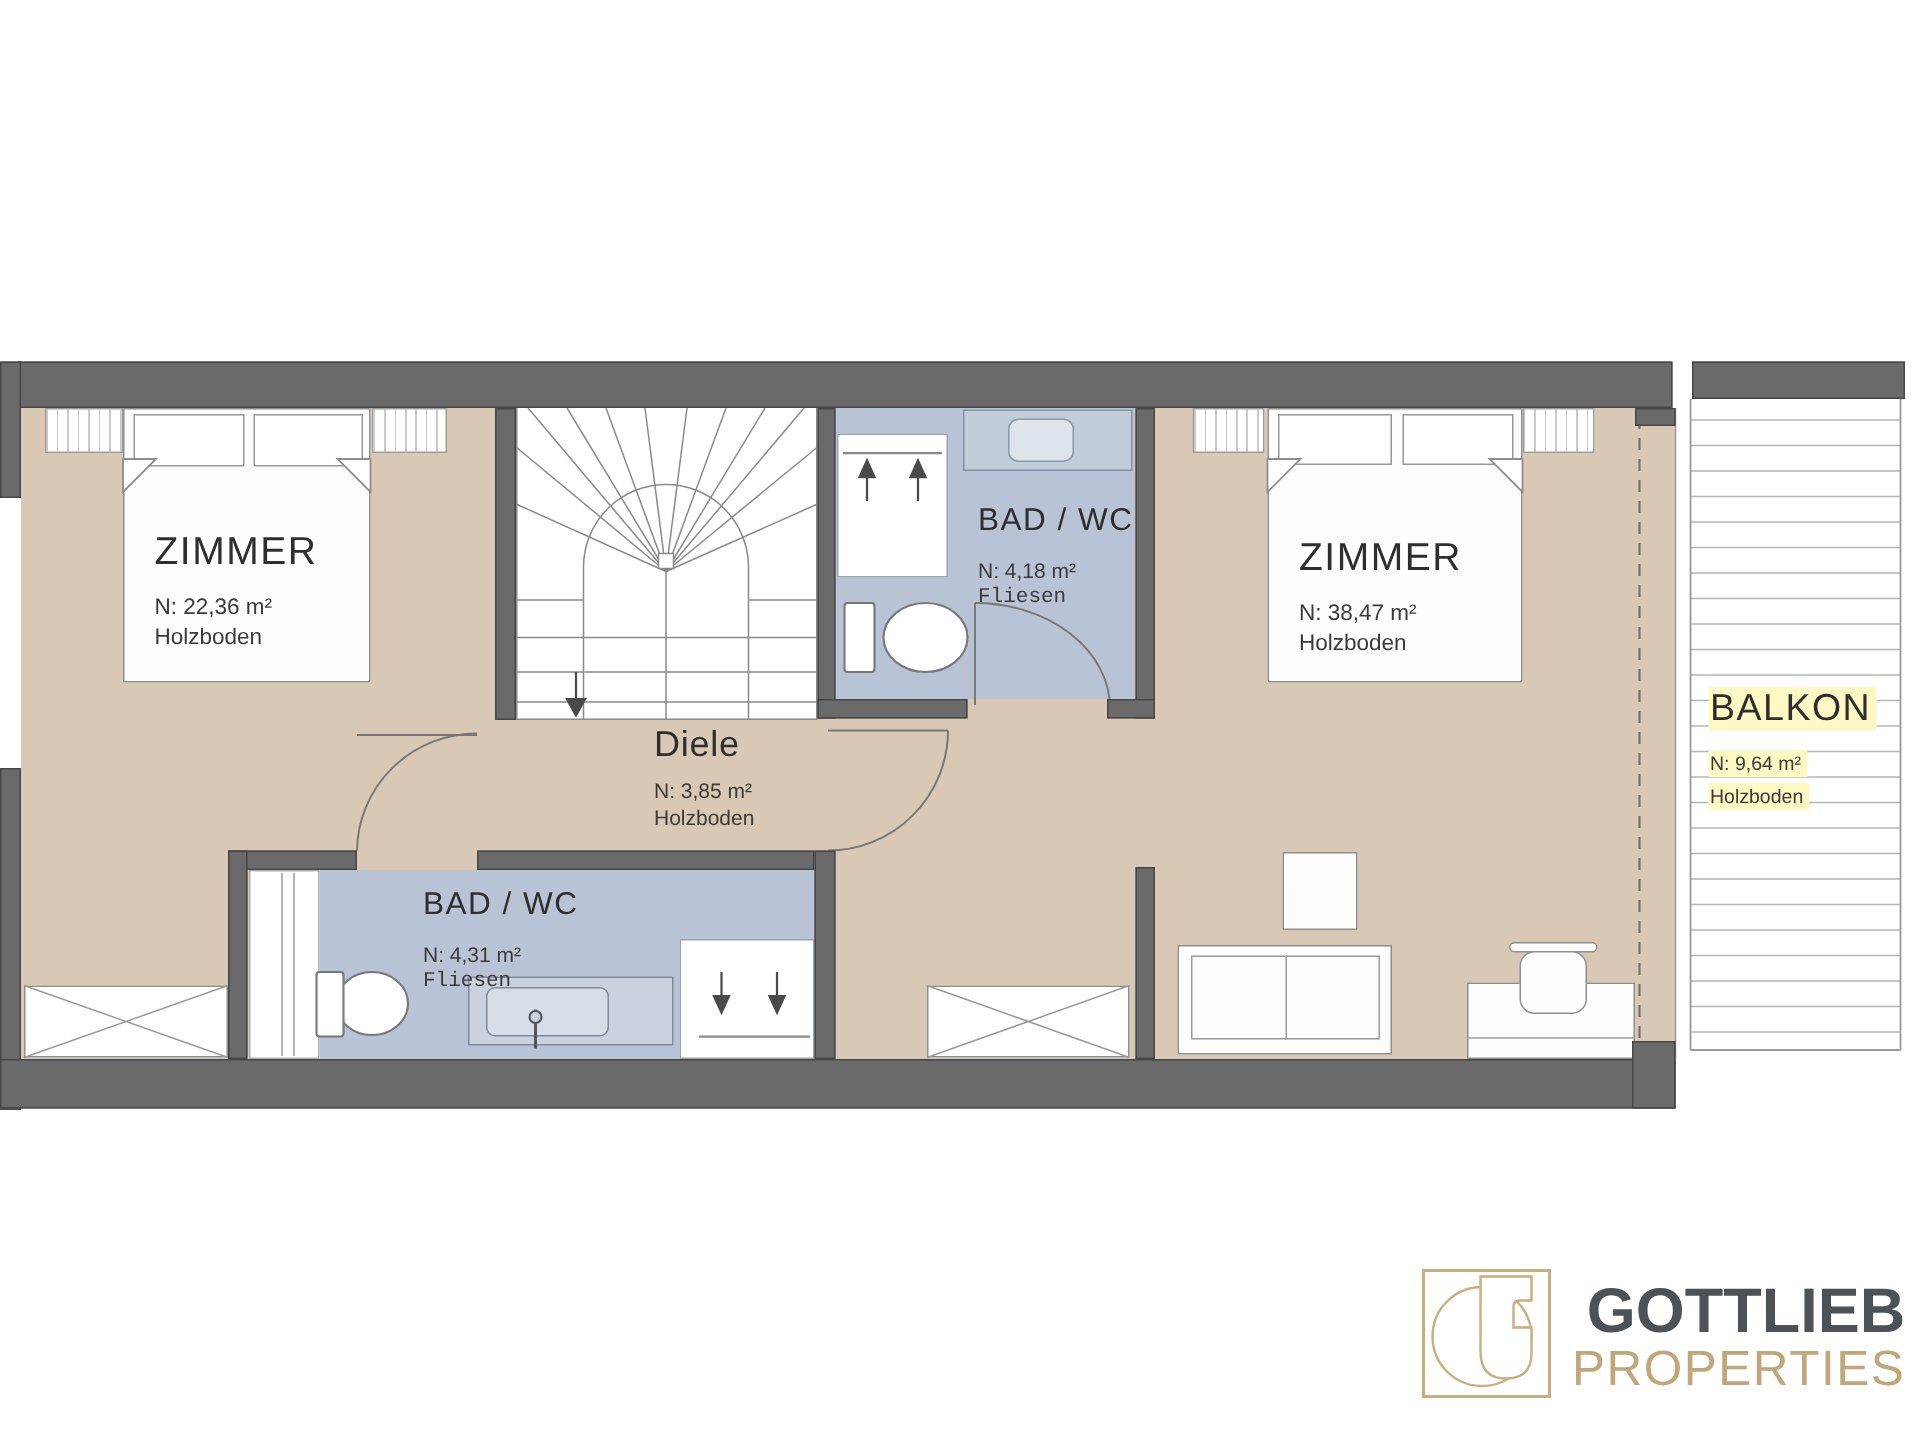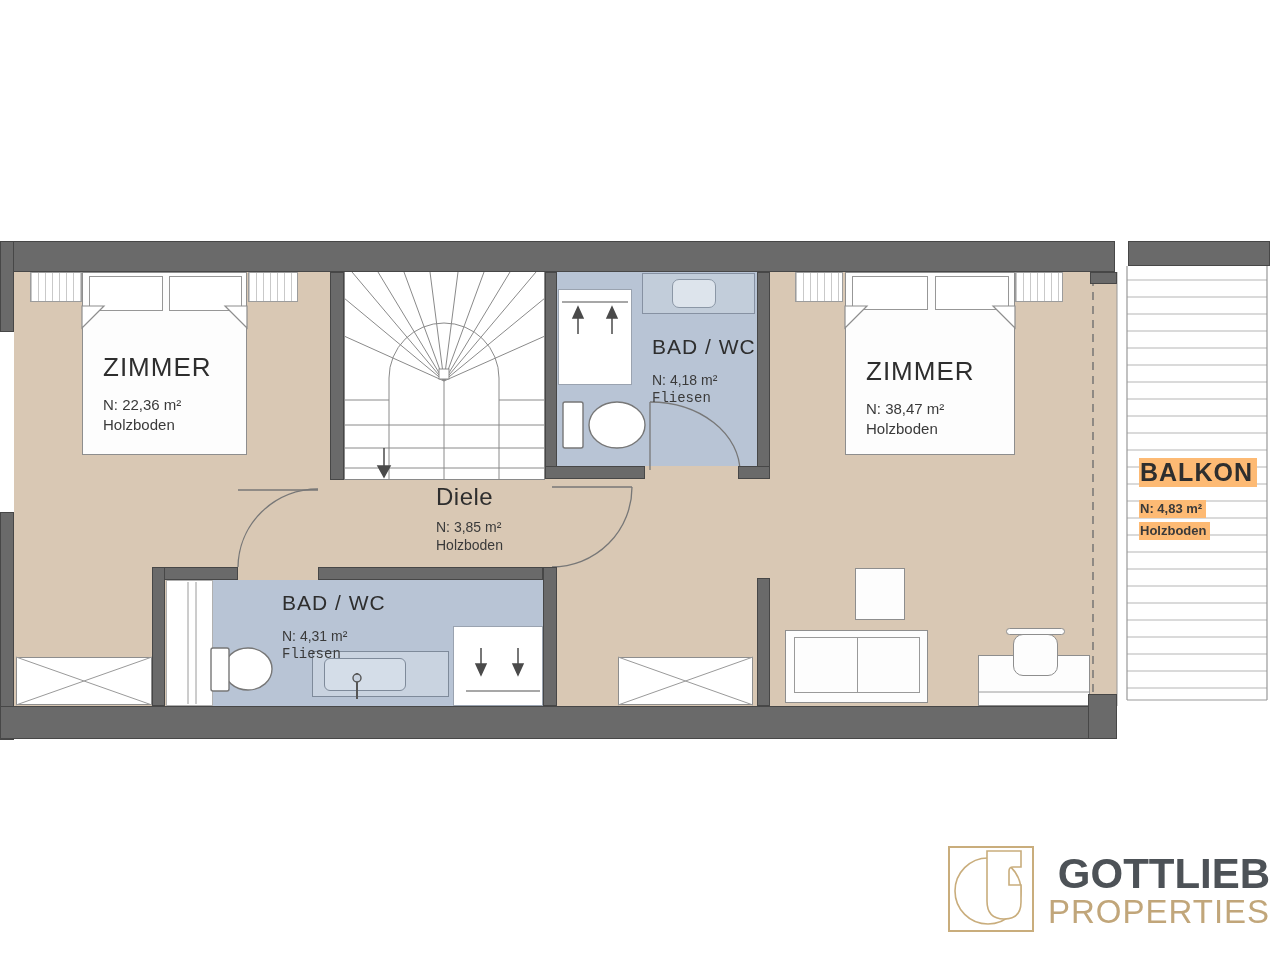--- a/index.html
+++ b/index.html
@@ -24,21 +24,21 @@
   .lbl-lg .room-floor{font-size:15px;line-height:20px;}
   .lbl-md .room-name{font-size:21px;line-height:25px;text-align:right;}
   .lbl-md .room-area{font-size:14px;line-height:18px;margin-top:12px;}
   .lbl-md .room-floor{font-size:14px;line-height:18px;font-family:Liberation Mono, monospace;}
   .lbl-diele .room-name{font-size:24px;line-height:28px;letter-spacing:0.5px;}
   .lbl-diele .room-area{font-size:14px;line-height:18px;margin-top:7px;}
   .lbl-diele .room-floor{font-size:14px;line-height:18px;}
   .lbl-balkon .room-name{font-size:25px;line-height:27px;}
   .lbl-balkon .room-area{font-size:13px;line-height:16px;margin-top:13px;}
   .lbl-balkon .room-floor{font-size:13px;line-height:16px;margin-top:4px;}
-  .lbl-balkon > div{background:#fdba74;width:fit-content;padding:1px 4px 1px 1px;font-weight:bold;}
+  .lbl-balkon > div{background:#fef9c3;width:fit-content;padding:1px 4px 1px 1px;}
   .sofa-seat{position:absolute;left:8px;top:6px;right:7px;bottom:9px;border:1px solid #9a9a9a;}
   .sofa-div{position:absolute;left:50%;top:6px;bottom:9px;width:1px;background:#9a9a9a;}
   .doorstrip{position:absolute;box-sizing:border-box;background:#fff;border:1px solid #b0b0b0;z-index:3;}
   .logo{position:absolute;left:947px;top:845px;display:flex;align-items:flex-start;z-index:10;}
   .logo-text{margin-left:13px;padding-top:9px;}
   .logo-name{font-size:42px;line-height:40px;font-weight:bold;letter-spacing:0px;
              color:var(--logo-dark,#4d5257);text-align:right;}
   .logo-sub{font-size:33px;line-height:33px;font-weight:normal;letter-spacing:1px;
             color:var(--logo-gold,#c1a67a);margin-top:1px;}
 </style>
@@ -211,21 +211,21 @@
     <div class="room-area">N: 3,85 m²</div>
     <div class="room-floor">Holzboden</div>
   </div>
   <div class="room-label lbl-md" style="left:282px;top:590px;">
     <div class="room-name">BAD / WC</div>
     <div class="room-area">N: 4,31 m²</div>
     <div class="room-floor">Fliesen</div>
   </div>
   <div class="room-label lbl-balkon" style="left:1139px;top:458px;">
     <div class="room-name">BALKON</div>
-    <div class="room-area">N: 4,83 m²</div>
+    <div class="room-area">N: 9,64 m²</div>
     <div class="room-floor">Holzboden</div>
   </div>
 
   <div class="logo">
     <svg width="88" height="88" viewBox="0 0 88 88">
       <rect x="2" y="2" width="84" height="84" fill="none" stroke="#c9ad7c" stroke-width="2"></rect>
       <circle cx="41" cy="46" r="33" fill="none" stroke="#c9ad7c" stroke-width="1.6"></circle>
       <path d="M 40 6 L 40 56 Q 40 74 57 74 Q 74 74 74 57 L 74 40 L 62 40 L 62 26 Q 62 22 66 22 L 74 22 L 74 6 Z" fill="#ffffff" stroke="#c9ad7c" stroke-width="1.6"></path>
     </svg>
     <div class="logo-text">

